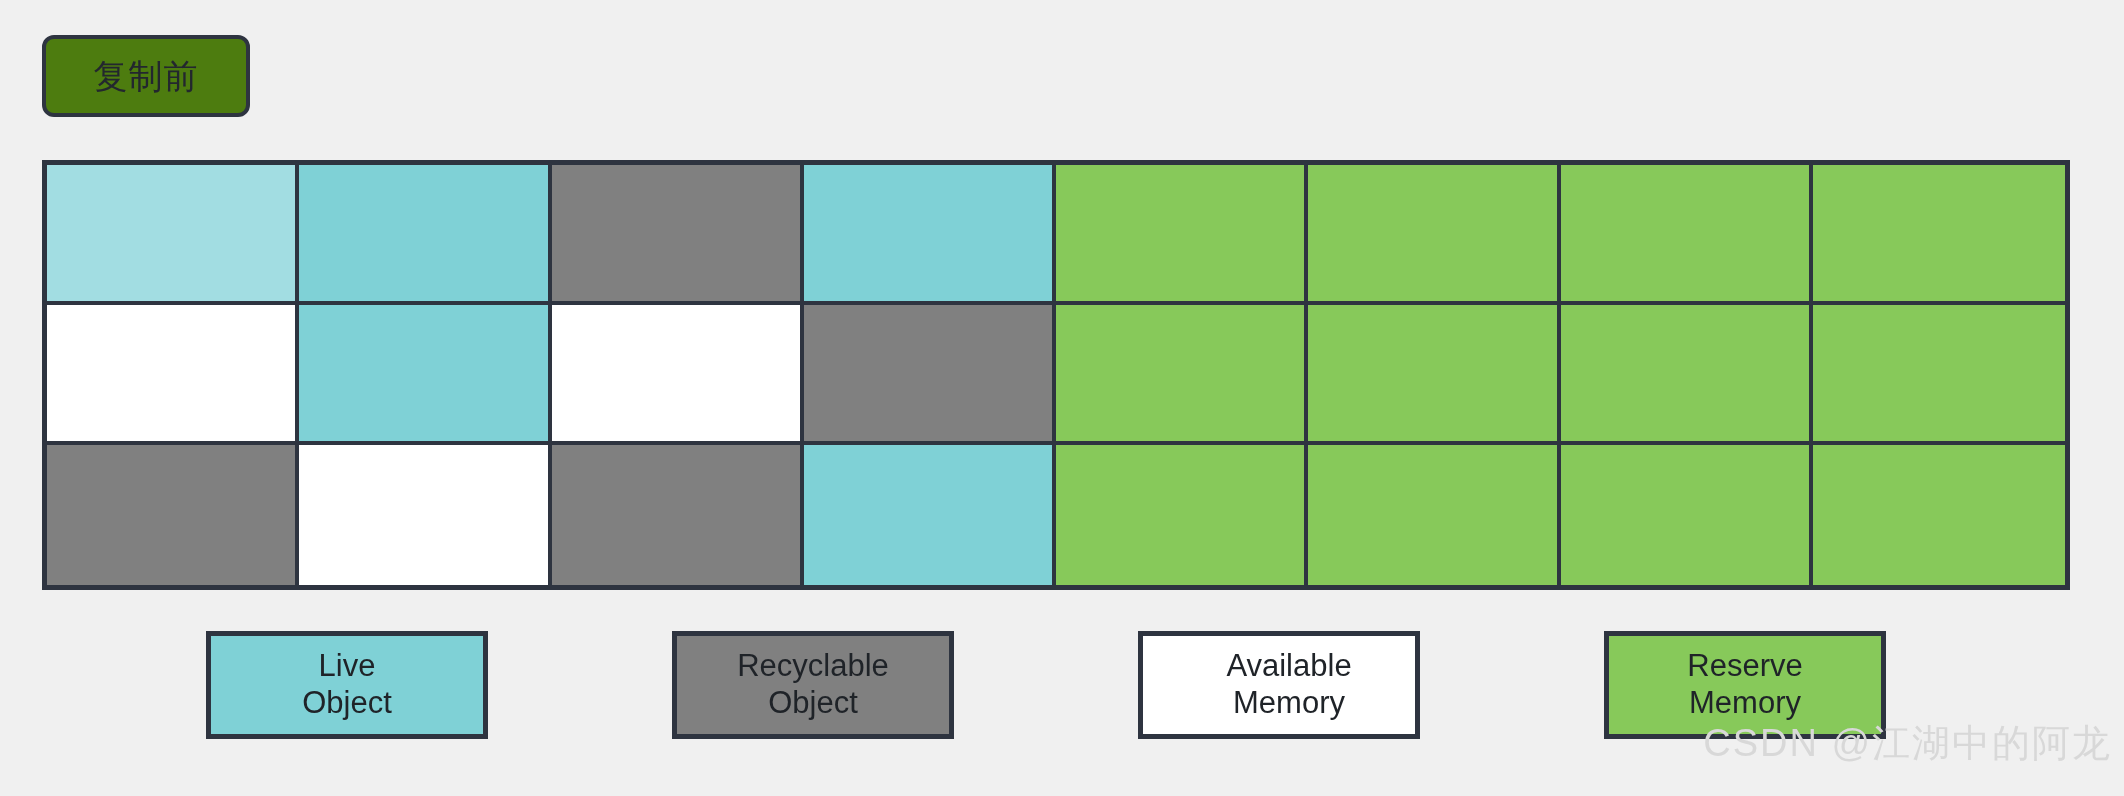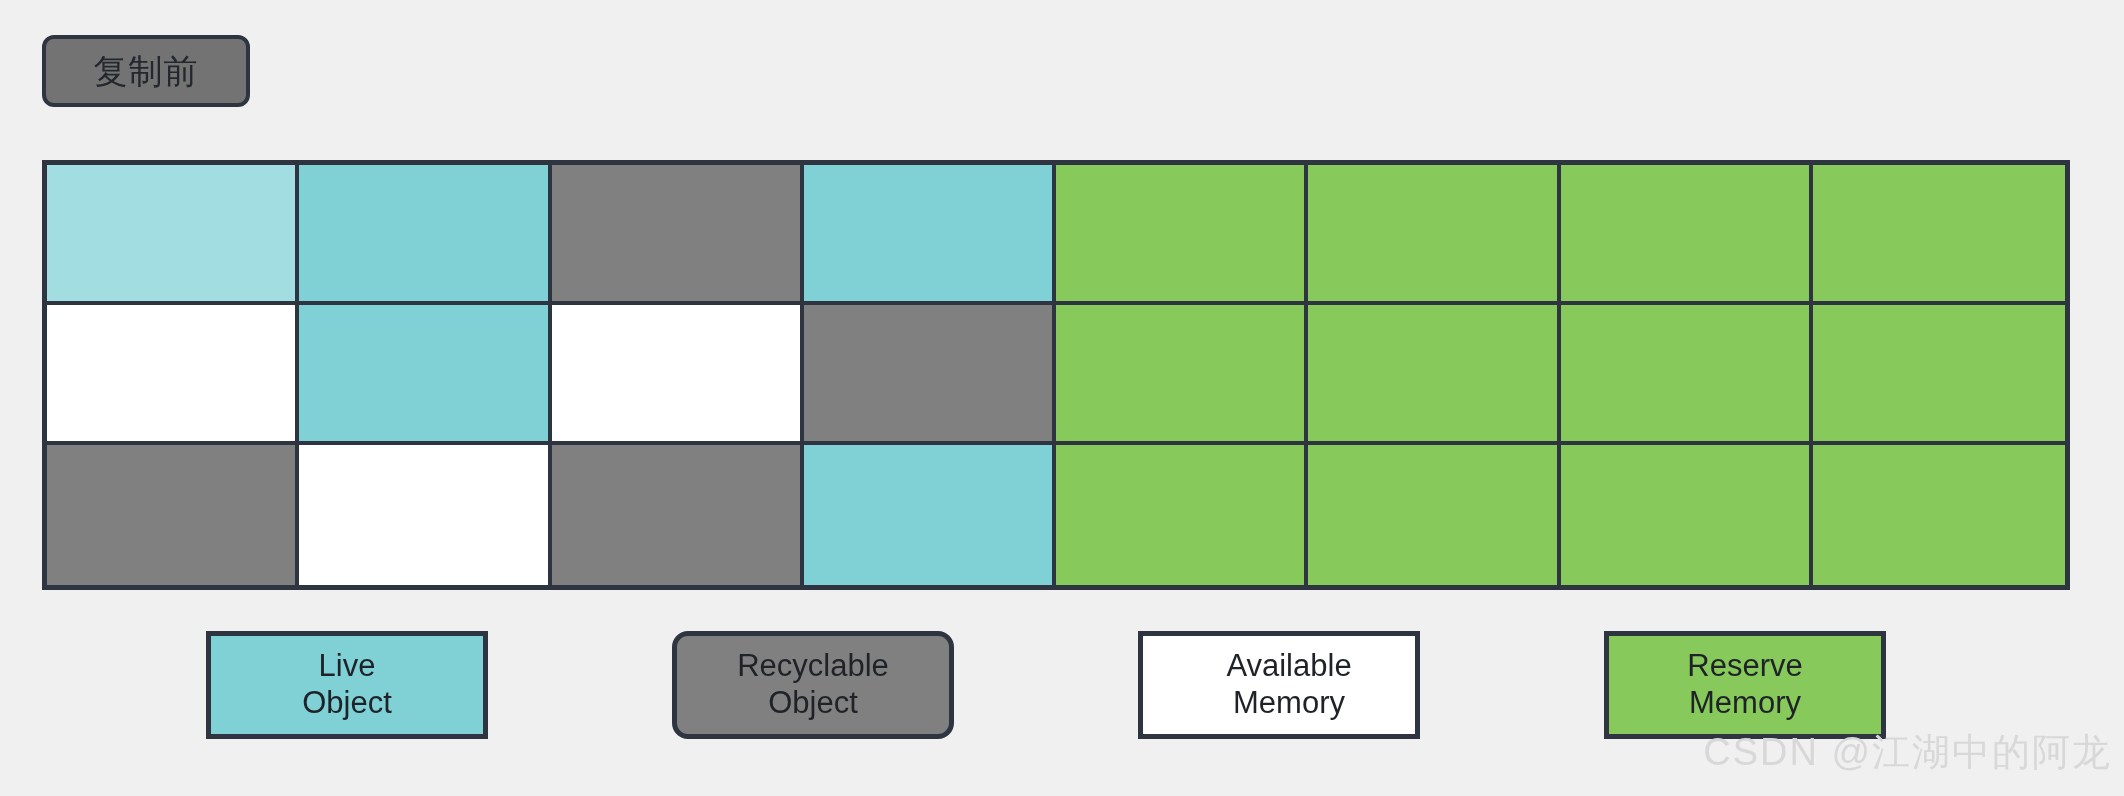--- a/index.html
+++ b/index.html
@@ -14,22 +14,22 @@
     overflow: hidden;
     position: relative;
   }
 
   
   #title-chip {
     position: absolute;
     left: 42px;
     top: 35px;
     width: 208px;
-    height: 72px;
-    background: #737373;
+    height: 82px;
+    background: #4d7c0f;
     border: 4px solid #2e3440;
     border-radius: 12px;
     box-sizing: border-box;
     display: flex;
     align-items: center;
     justify-content: center;
   }
   #title-chip .chip-text {
     font-size: 34px;
     color: #23272e;
@@ -96,21 +96,21 @@
   }
   #legend-item-0 { left: 166px; }
   #legend-item-1 { left: 632px; }
   #legend-item-2 { left: 1098px; }
   #legend-item-3 { left: 1564px; }
 
   
   #watermark {
     position: absolute;
     right: 12px;
-    bottom: 18px;
+    bottom: 27px;
     font-size: 38px;
     color: #d8d8d8;
     letter-spacing: 2px;
     white-space: nowrap;
     user-select: none;
   }
 </style>
 </head>
 <body>
 
@@ -143,21 +143,21 @@
     <div class="mem-cell fill-reserve row-last"></div>
     <div class="mem-cell fill-reserve row-last"></div>
     <div class="mem-cell fill-reserve col-last row-last"></div>
   </div>
 
 <div id="legend">
   <div class="legend-item" id="legend-item-0" style="background: rgb(127, 209, 214);">
     <span class="legend-line">Live</span>
     <span class="legend-line">Object</span>
   </div>
-  <div class="legend-item" id="legend-item-1" style="background: rgb(128, 128, 128); border-radius: 16px;">
+  <div class="legend-item" id="legend-item-1" style="background: rgb(128, 128, 128);">
     <span class="legend-line">Recyclable</span>
     <span class="legend-line">Object</span>
   </div>
   <div class="legend-item" id="legend-item-2" style="background: rgb(255, 255, 255); padding-left: 20px;">
     <span class="legend-line">Available</span>
     <span class="legend-line">Memory</span>
   </div>
   <div class="legend-item" id="legend-item-3" style="background: rgb(135, 201, 90);">
     <span class="legend-line">Reserve</span>
     <span class="legend-line">Memory</span>

